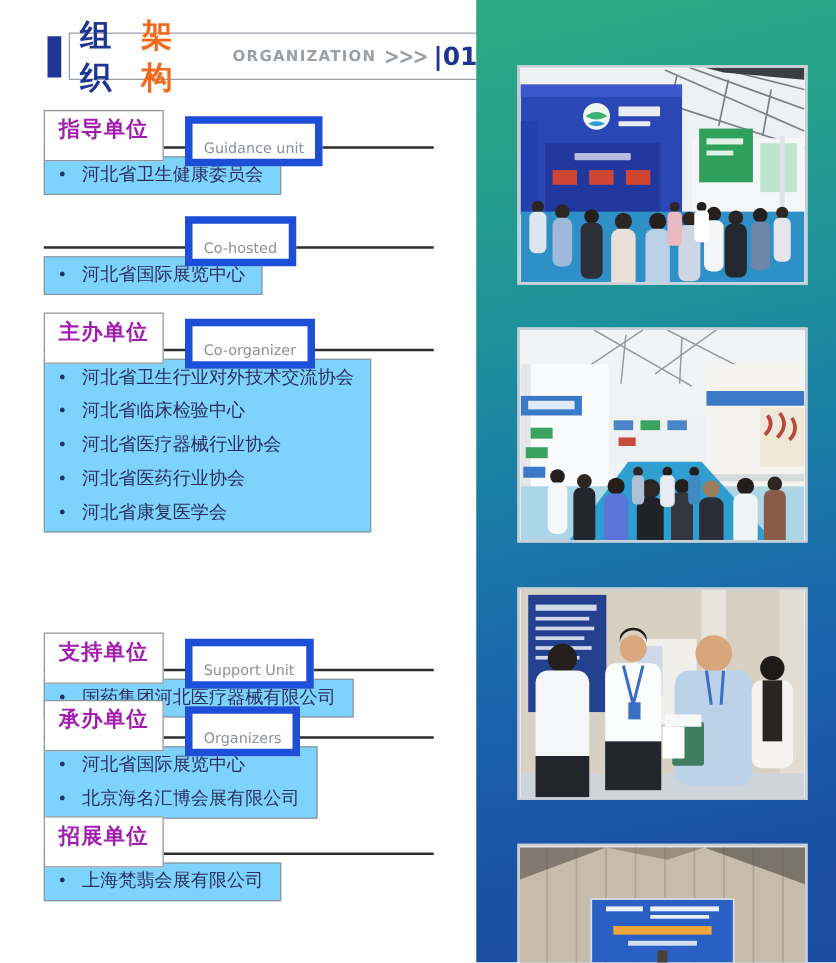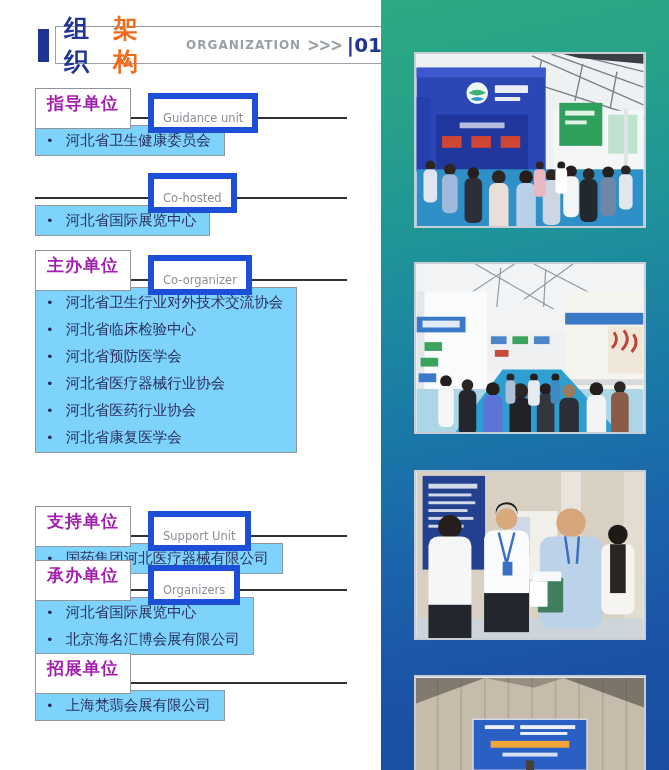--- a/index.html
+++ b/index.html
@@ -100,21 +100,20 @@
 </div>
 
 <div class="sec" id="sec-coorg">
   <div class="sec-head">
     <span class="sec-title">主办单位</span>
     <span class="sec-en">Co-organizer</span>
   </div>
   <div class="items">
     <div class="item">河北省卫生行业对外技术交流协会</div>
     <div class="item">河北省临床检验中心</div>
-    <div class="item">河北省预防医学会</div>
     <div class="item">河北省医疗器械行业协会</div>
     <div class="item">河北省医药行业协会</div>
     <div class="item">河北省康复医学会</div>
   </div>
 </div>
 
 <div class="sec" id="sec-support">
   <div class="sec-head">
     <span class="sec-title">支持单位</span>
     <span class="sec-en">Support Unit</span>

